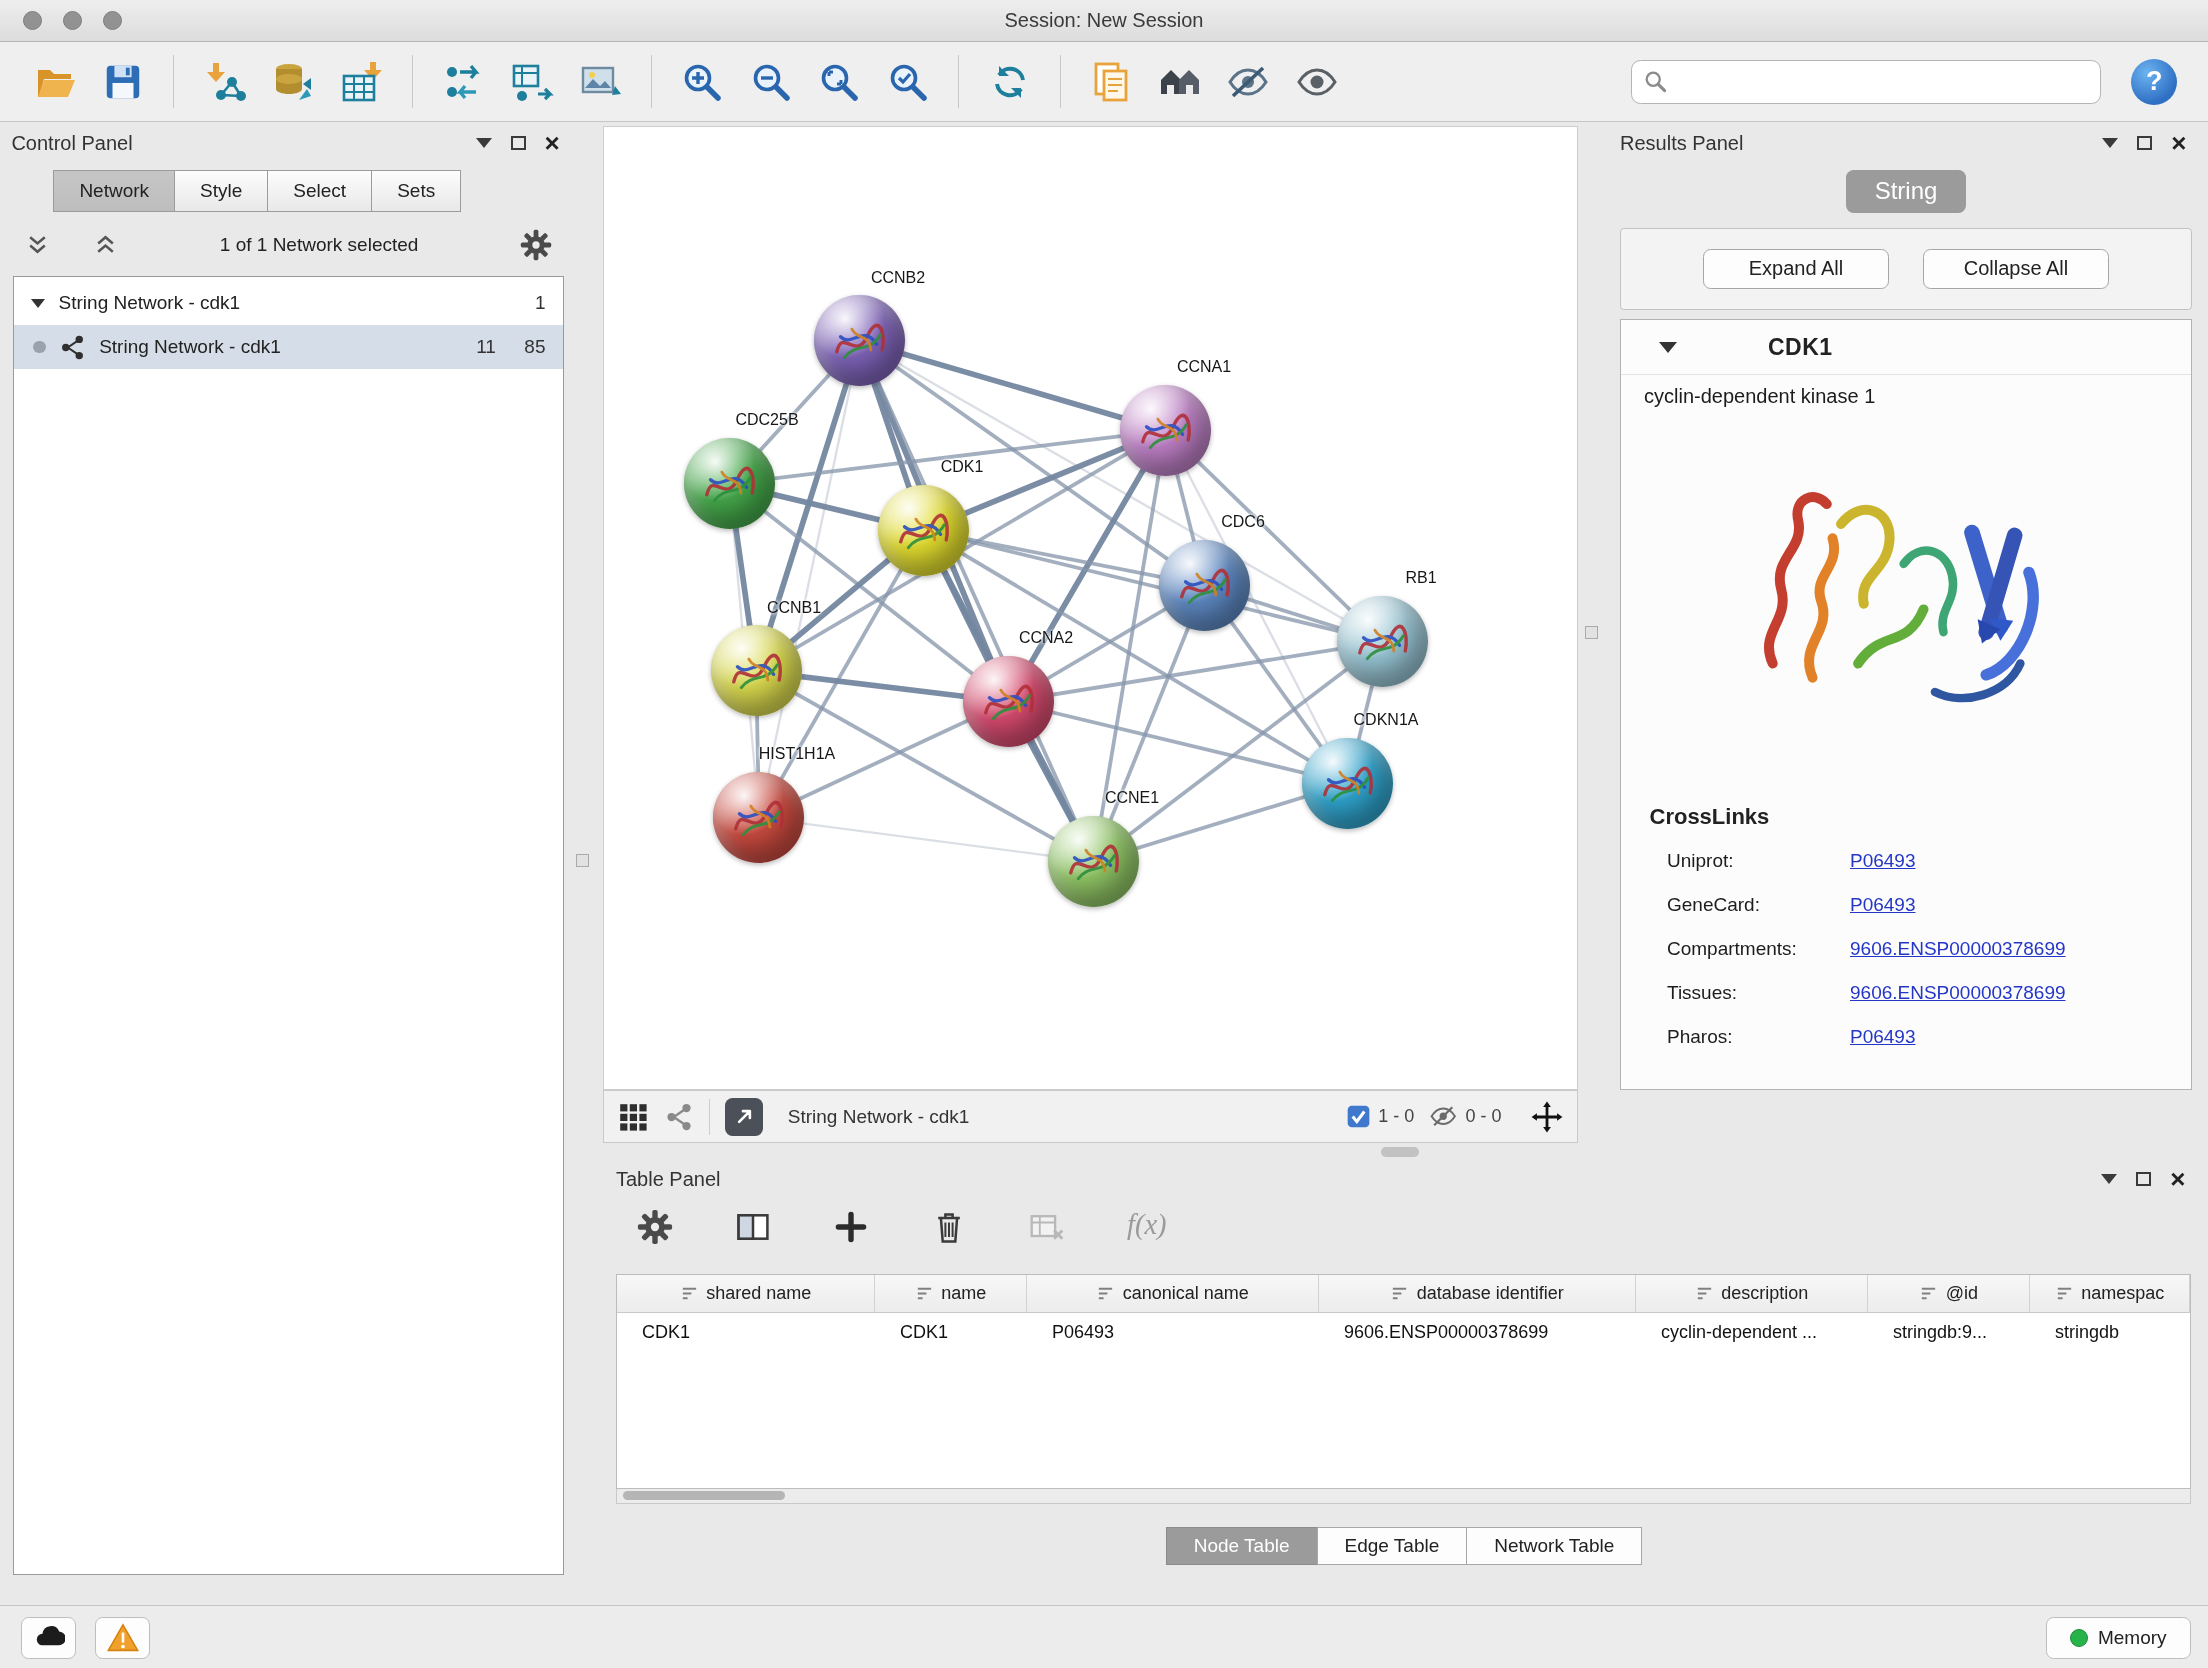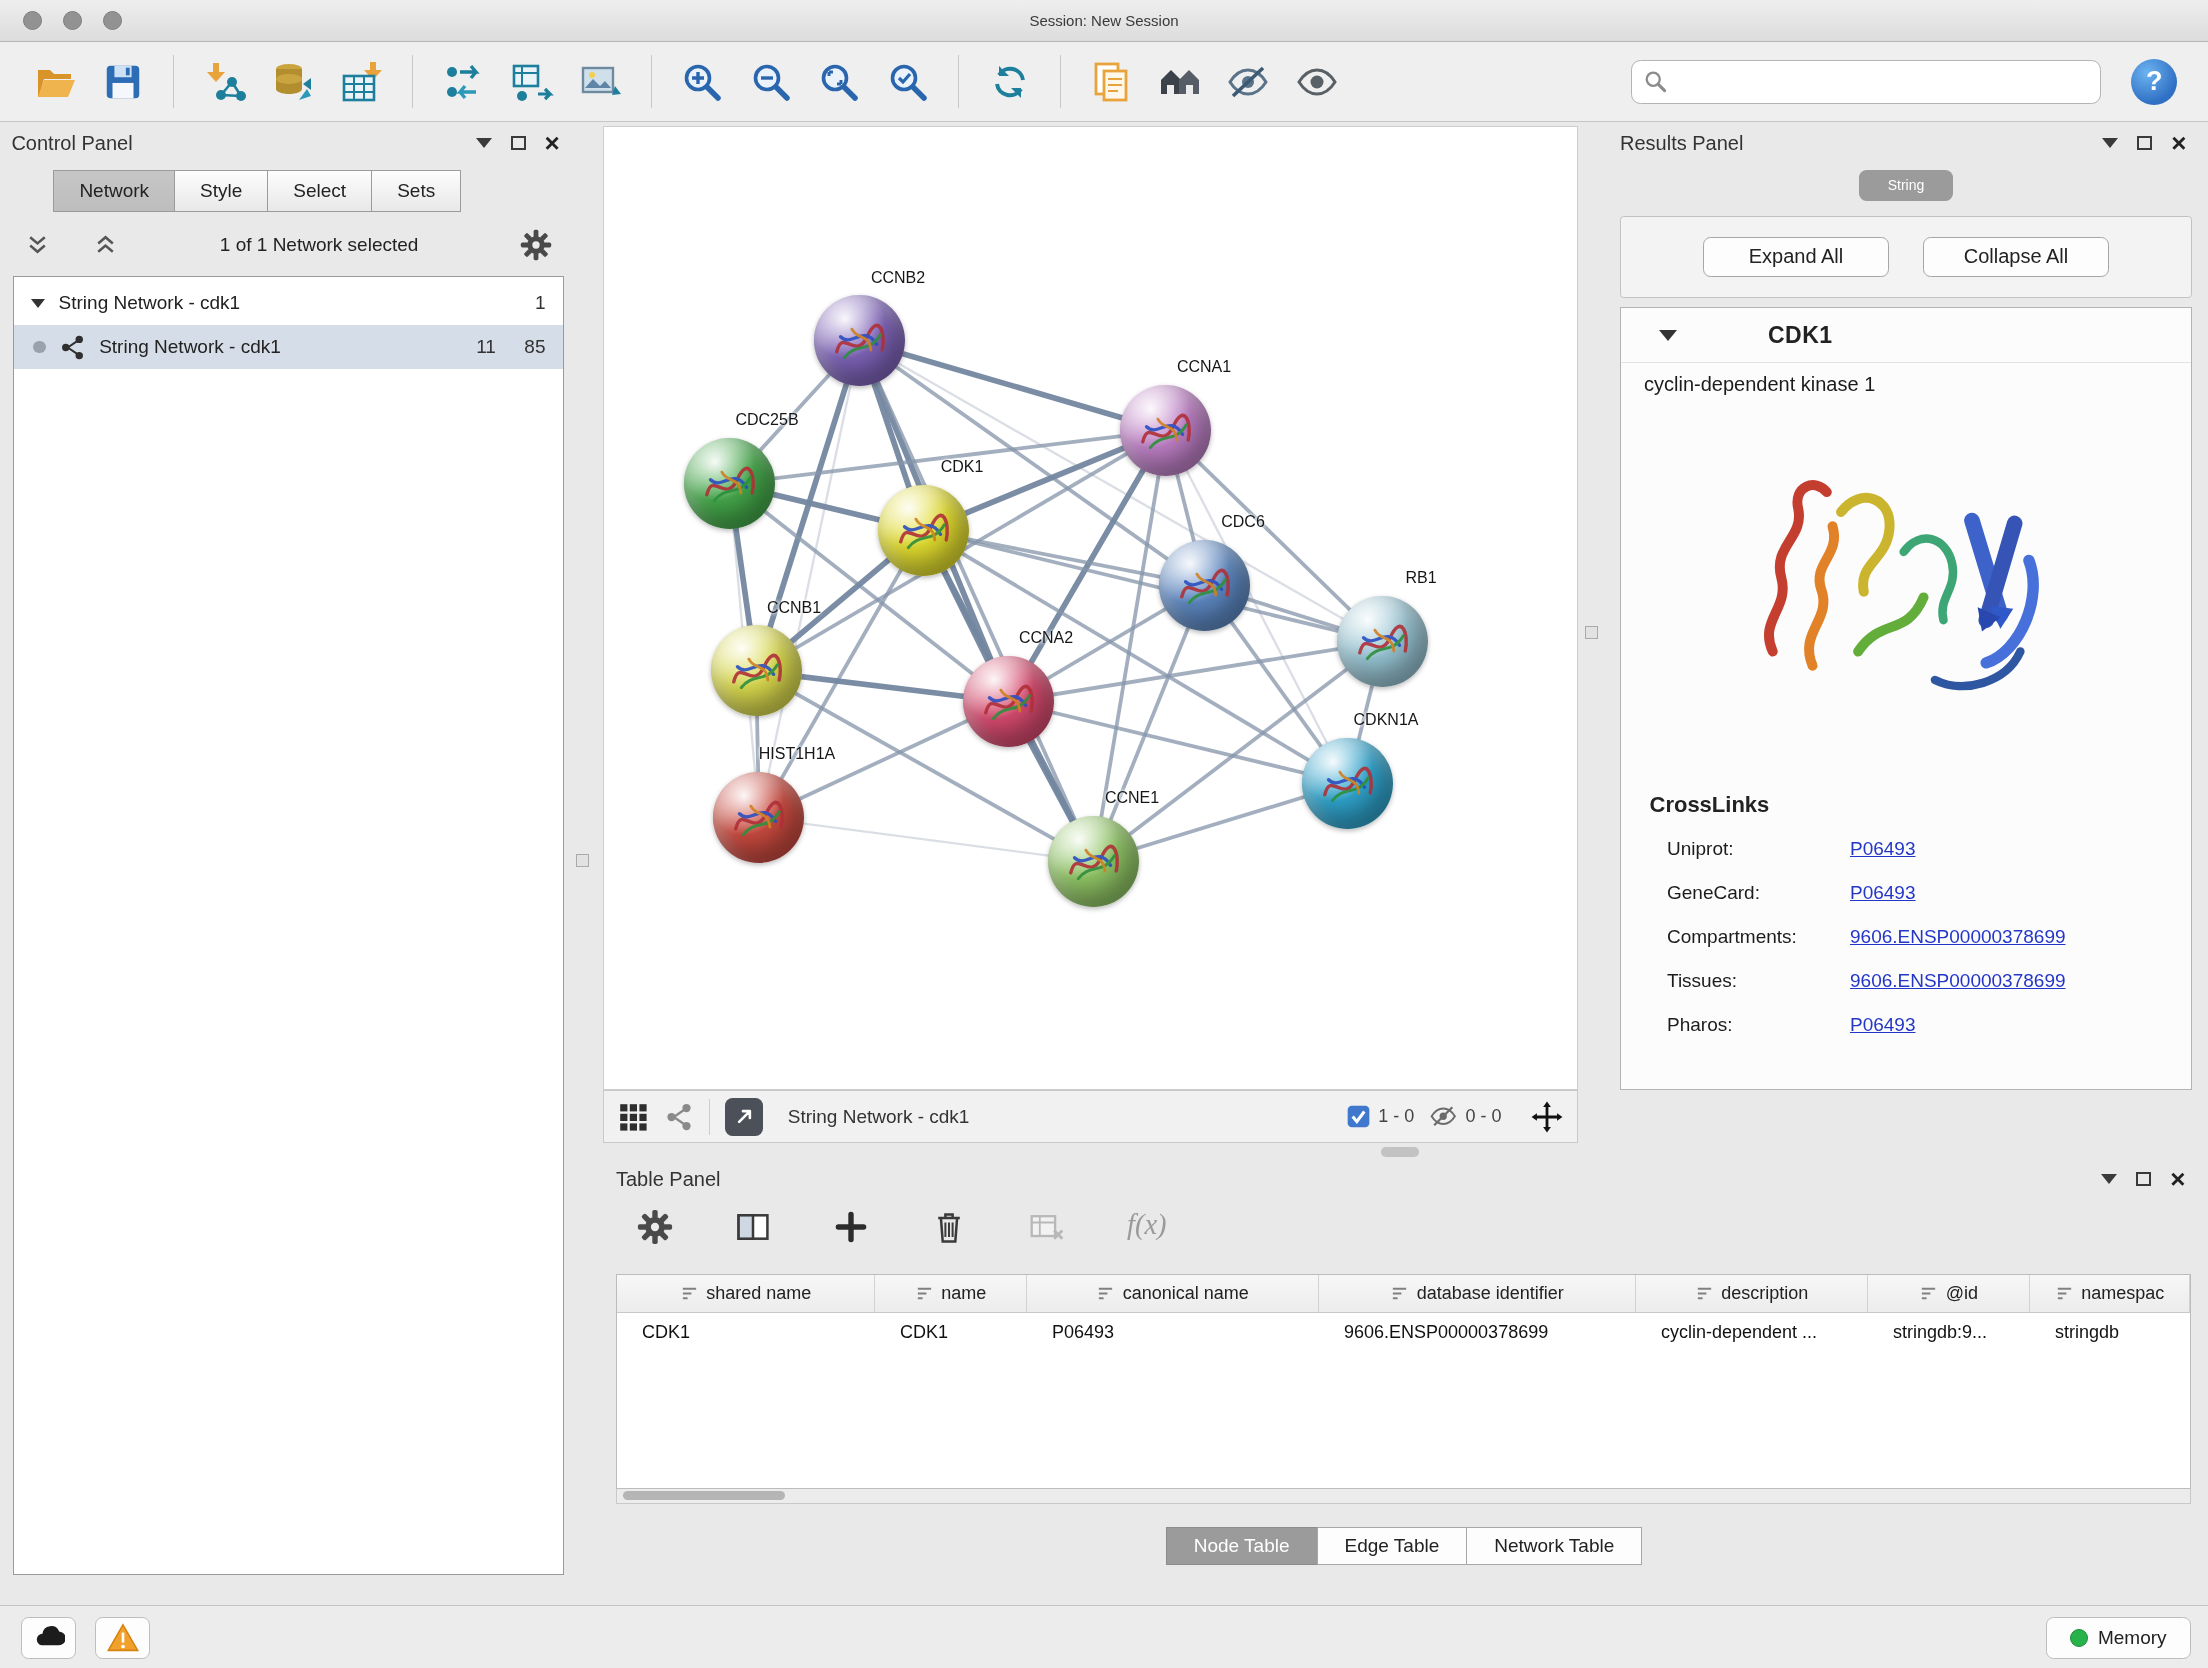--- a/index.html
+++ b/index.html
@@ -13,21 +13,21 @@
   }
   .abs { position: absolute; }
 
   
   .titlebar {
     left:0; top:0; width:2208px; height:42px;
     background: linear-gradient(#eeeeee,#dcdcdc);
     border-bottom: 1px solid #b6b6b6;
     display:flex; align-items:center; justify-content:center;
   }
-  .titlebar .title { font-size:15px; color:#3a3a3a; }
+  .titlebar .title { font-size:20px; color:#3a3a3a; }
   .traffic { position:absolute; left:23px; top:11.4px; display:flex; gap:21px; }
   .traffic span { width:19px; height:19px; border-radius:50%; background:#929292; border:1px solid #7e7e7e; display:block; }
 
   
   .toolbar {
     left:0; top:42px; width:2208px; height:80px;
     background:#efefef; border-bottom:1px solid #c6c6c6;
     display:flex; align-items:center; padding:0 25px; gap:9.5px;
   }
   .tb-btn { width:59px; height:61px; display:flex; align-items:center; justify-content:center; border-radius:5.7px; }
@@ -86,21 +86,21 @@
   .net-bar .nb-sep { width:1px; height:36px; background:#cdcdcd; }
   .nb-title { font-size:19px; color:#333; margin-left:9.5px; flex:1; }
   .nb-count { font-size:18px; color:#444; display:flex; align-items:center; gap:7.6px; }
   .openbox { width:38px; height:38px; border-radius:7.6px; background:#4c5058; display:flex; align-items:center; justify-content:center; }
 
   .splitter-dot { left:1381px; top:1147px; width:38px; height:9.5px; border-radius:4.8px; background:#c2c2c2; }
   .gutter-handle { width:13.3px; height:13.3px; background:#e2e2e2; border:1px solid #aaa; }
 
   
   .results-panel { left:1620px; top:126px; width:572px; height:964px; display:flex; flex-direction:column; }
-  .string-tab { margin:9.5px auto 0 auto; background:#9b9b9b; color:#fff; font-size:14px;
+  .string-tab { margin:9.5px auto 0 auto; background:#9b9b9b; color:#fff; font-size:24px;
     padding:7.6px 28.5px; border-radius:7.6px 7.6px 7.6px 7.6px; }
   .rp-buttons { margin-top:15px; border:1px solid #c2c2c2; background:#f3f3f3; border-radius:3.8px;
     height:82px; display:flex; align-items:center; justify-content:center; gap:34px; }
   .rp-btn { min-width:186px; height:40px; background:#fdfdfd; border:1px solid #a6a6a6; border-radius:7.6px;
     font-size:20px; display:flex; align-items:center; justify-content:center; }
   .protein-box { margin-top:9.5px; flex:1; border:1px solid #b3b3b3; background:#fcfcfc; overflow:hidden; }
   .pb-head { height:55px; display:flex; align-items:center; border-bottom:1px solid #e3e3e3; }
   .pb-head .tri { width:0;height:0;border-left:9.5px solid transparent;border-right:9.5px solid transparent;border-top:11.4px solid #333; margin-left:38px; }
   .pb-head .pname { font-size:23px; font-weight:bold; margin-left:91px; letter-spacing:0.5px; }
   .pb-desc { font-size:20px; padding:9.5px 0 0 23px; color:#1c1c1c; }

